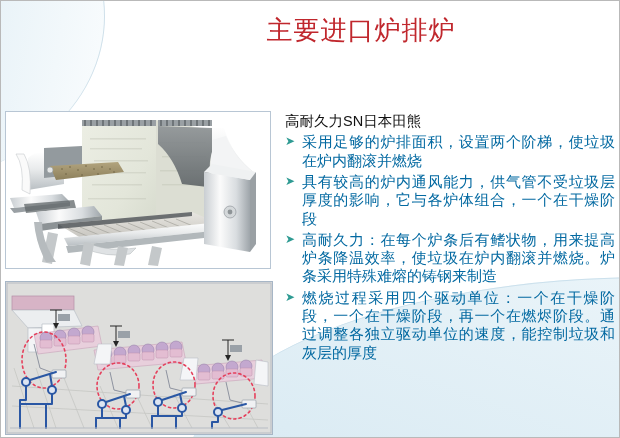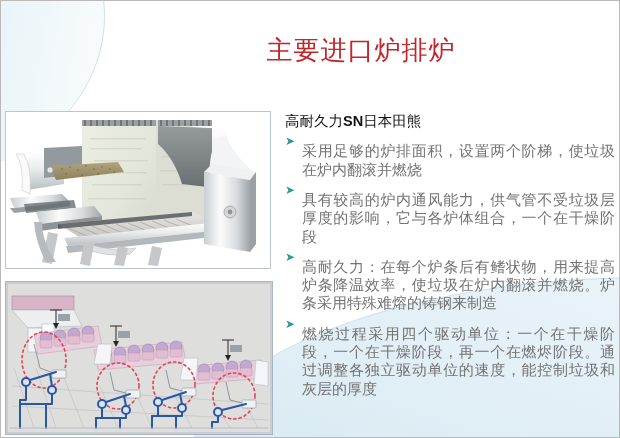--- a/index.html
+++ b/index.html
@@ -58,21 +58,21 @@
     position: absolute;
     right: -60px; bottom: -210px;
     width: 380px; height: 300px;
     border-radius: 100% 0 0 0 / 70% 0 0 0;
     background: linear-gradient(200deg, #dcebf3 0%, #cfe4ef 100%);
   }
 
   
   #title {
     position: absolute;
-    left: 150px; top: 32px;
+    left: 150px; top: 12px;
     width: 420px;
     text-align: center;
     color: #c0272d;
     font-size: 26px;
     font-weight: 400;
     letter-spacing: 1px;
     font-family: "Liberation Serif", "DejaVu Serif", serif;
     white-space: nowrap;
   }
 
@@ -102,44 +102,43 @@
     left: 284px; top: 112px;
     width: 330px;
   }
   #sub-heading {
     font-size: 14.5px;
     color: #111;
     margin: 0 0 3px 0;
     line-height: 1.2;
     font-family: "Liberation Sans", "DejaVu Sans", sans-serif;
   }
-  #sub-heading .bold-sn { font-weight: bold; }
+  #sub-heading .bold-sn { font-weight: normal; }
 
   .bullet-row {
     display: flex;
     align-items: flex-start;
     margin-bottom: 3px;
   }
   .bullet-marker {
     flex: 0 0 auto;
     width: 17px;
     padding-top: 2px;
     color: #2f9b93;
     font-size: 12px;
     line-height: 1;
   }
   .bullet-text {
     flex: 1 1 auto;
     font-size: 15px;
     line-height: 1.22;
-    color: #737373;
+    color: #0369a1;
     text-align: justify;
     text-justify: inter-ideograph;
     font-family: "Liberation Serif", "DejaVu Serif", serif;
-    margin-top: 9px;
   }
 </style>
 </head>
 <body>
 
 <div id="slide">
 
   <div class="bg-layer">
     <div class="corner-tl"></div>
     <div class="corner-tl-line"></div>

